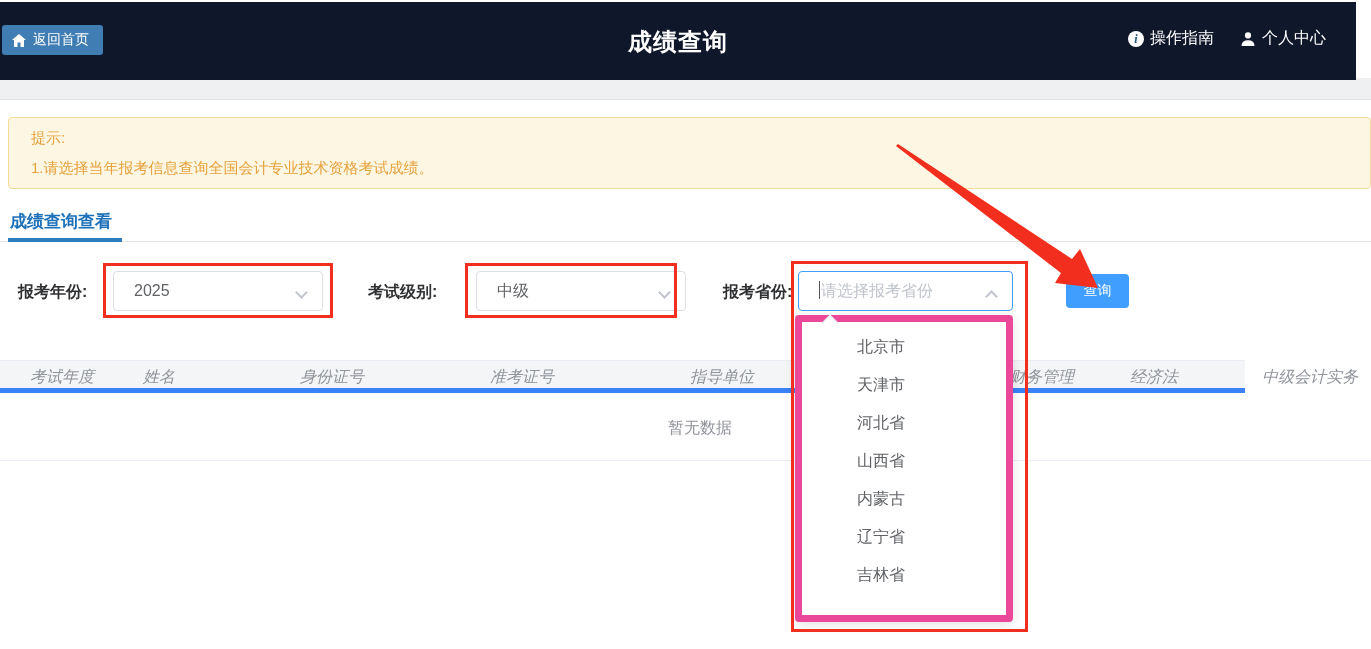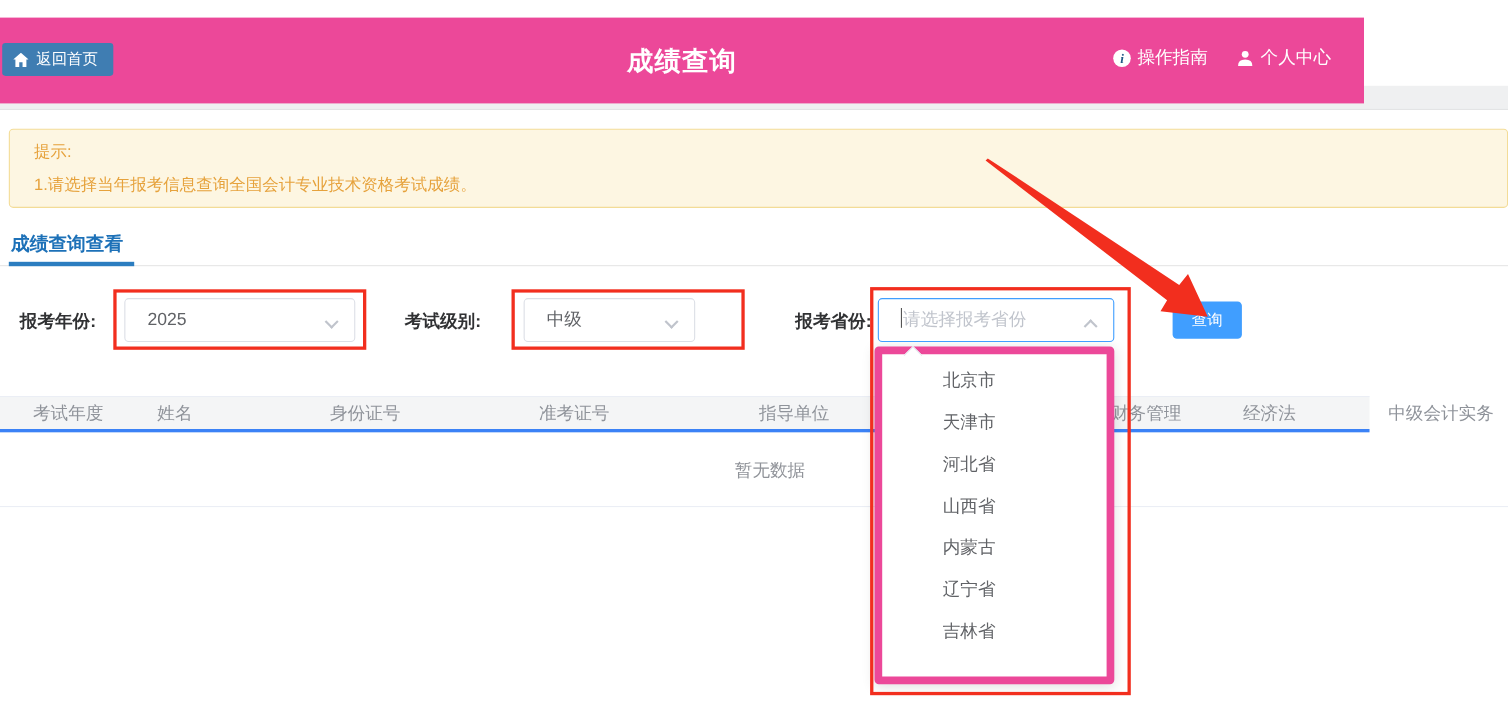--- a/index.html
+++ b/index.html
@@ -1,21 +1,21 @@
 <!DOCTYPE html>
 <html><head>
 <meta charset="utf-8">
 <style>
   * { margin:0; padding:0; box-sizing:border-box; }
   html,body { width:1371px; height:649px; }
   body { font-family:"Liberation Sans","DejaVu Sans",sans-serif; background:#fff; overflow:hidden; }
   .page { position:relative; width:1371px; height:649px; overflow:hidden; background:#fff; }
 
   
-  .header { position:absolute; left:0; top:16px; width:1240px; height:78px; background:#ec4899; z-index:5; }
+  .header { position:absolute; left:0; top:2px; width:1356px; height:78px; background:#0f172a; z-index:5; }
   .back-btn { position:absolute; left:2px; top:23px; height:30px; padding:0 14px 0 10px; background:#3f7db2;
               border:none; border-radius:3px; color:#fff; font-size:14px; display:flex; align-items:center; gap:7px; cursor:pointer; }
   .home-ico { display:inline-block; width:14px; height:13px; }
   .page-title { position:absolute; left:0; right:0; top:24px; text-align:center; color:#fff; font-size:24px; font-weight:bold; letter-spacing:1px; }
   .hdr-right { position:absolute; right:30px; top:26px; display:flex; gap:26px; align-items:center; color:#fff; font-size:16px; }
   .hdr-link { display:flex; align-items:center; gap:6px; cursor:pointer; }
   .info-ico { display:inline-block; width:16px; height:16px; border-radius:50%; background:#fff; color:#215a85;
               font-size:12px; font-weight:bold; font-style:italic; text-align:center; line-height:16px; font-family:"Liberation Serif",serif; }
   .user-ico svg { display:block; }
 
@@ -33,40 +33,40 @@
   .tab-bar { position:absolute; left:8px; top:238px; width:114px; height:4px; background:#2b7dc0; z-index:2; }
   .tab-line { position:absolute; left:0; top:241px; width:1371px; height:1px; background:#e6e6e6; }
 
   
   .f-label { position:absolute; top:282px; color:#303133; font-size:16px; font-weight:bold; z-index:1; }
   .lbl-year { left:18px; } .lbl-level { left:368px; } .lbl-prov { left:723px; }
 
   .sel { position:absolute; top:271px; height:40px; background:#fff; border:1px solid #dcdfe6; border-radius:4px;
          font-size:16px; color:#606266; line-height:38px; padding-left:20px; z-index:3; cursor:pointer; }
   .sel-year { left:113px; width:210px; }
-  .sel-level { left:476px; width:156px; }
+  .sel-level { left:476px; width:210px; }
   .sel-prov { left:798px; width:215px; border-color:#409eff; z-index:12; }
   .sel .ph { color:#c0c4cc; }
   .caret { display:inline-block; width:1px; height:18px; background:#555; vertical-align:-3px; margin-right:1px; }
   .chev { position:absolute; right:16px; top:16px; width:9px; height:9px; border-right:2px solid #c0c4cc; border-bottom:2px solid #c0c4cc; transform:rotate(45deg); }
   .chev.up { transform:rotate(-135deg); top:20px; }
 
   .query-btn { position:absolute; left:1066px; top:274px; width:63px; height:34px; background:#409eff; color:#fff;
                border:none; border-radius:4px; font-size:14px; cursor:pointer; z-index:3; }
 
   
   .red-box { position:absolute; border:3px solid #f22e1e; z-index:20; pointer-events:none; }
   .rb1 { left:103px; top:263px; width:230px; height:55px; }
   .rb2 { left:465px; top:263px; width:212px; height:55px; }
   .rb3 { left:791px; top:261px; width:237px; height:371px; }
   .arrow-svg { position:absolute; left:0; top:0; z-index:22; pointer-events:none; }
 
   
   .tbl-head { position:absolute; left:0; top:360px; width:1245px; height:33px; background:#f4f5f6;
-              border-top:1px solid #ebeef5; border-bottom:3px solid #3b82f6; z-index:1; }
+              border-top:1px solid #ebeef5; border-bottom:5px solid #3b82f6; z-index:1;font-style:italic; }
   .tbl-head .th { position:absolute; top:0; line-height:31px; color:#8f939a; font-size:16px; white-space:nowrap; }
   .tbl-head .th:nth-child(1){ left:30px; }
   .tbl-head .th:nth-child(2){ left:143px; }
   .tbl-head .th:nth-child(3){ left:300px; }
   .tbl-head .th:nth-child(4){ left:490px; }
   .tbl-head .th:nth-child(5){ left:690px; }
   .tbl-head .th:nth-child(6){ left:1010px; }
   .tbl-head .th:nth-child(7){ left:1130px; }
   .tbl-head .th:nth-child(8){ left:1262px; }
   .tbl-empty { position:absolute; left:668px; top:418px; color:#909399; font-size:16px; z-index:1; }

